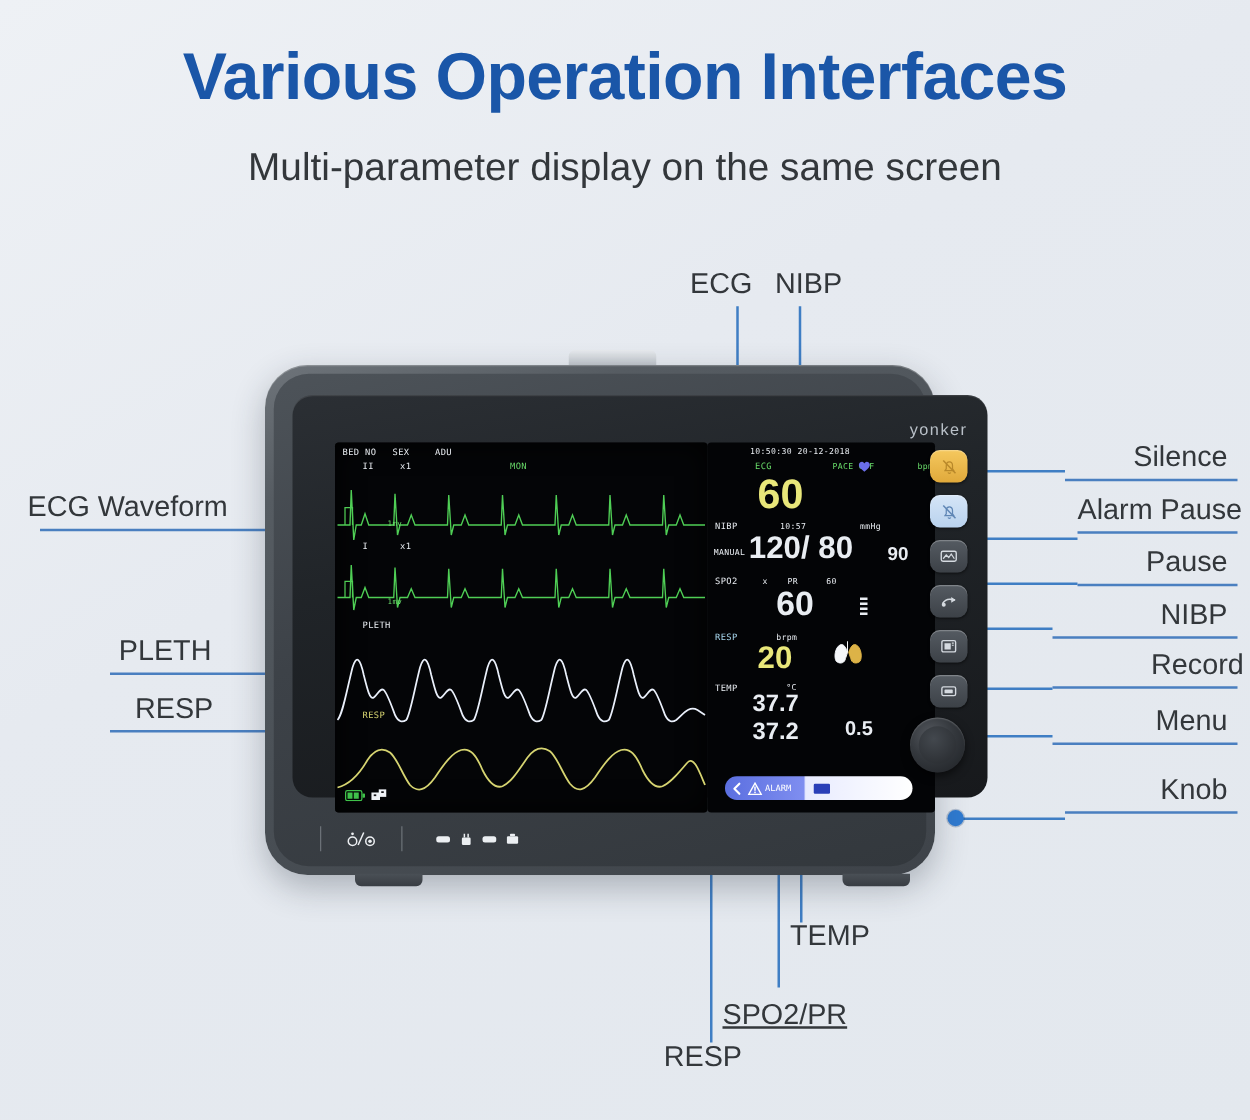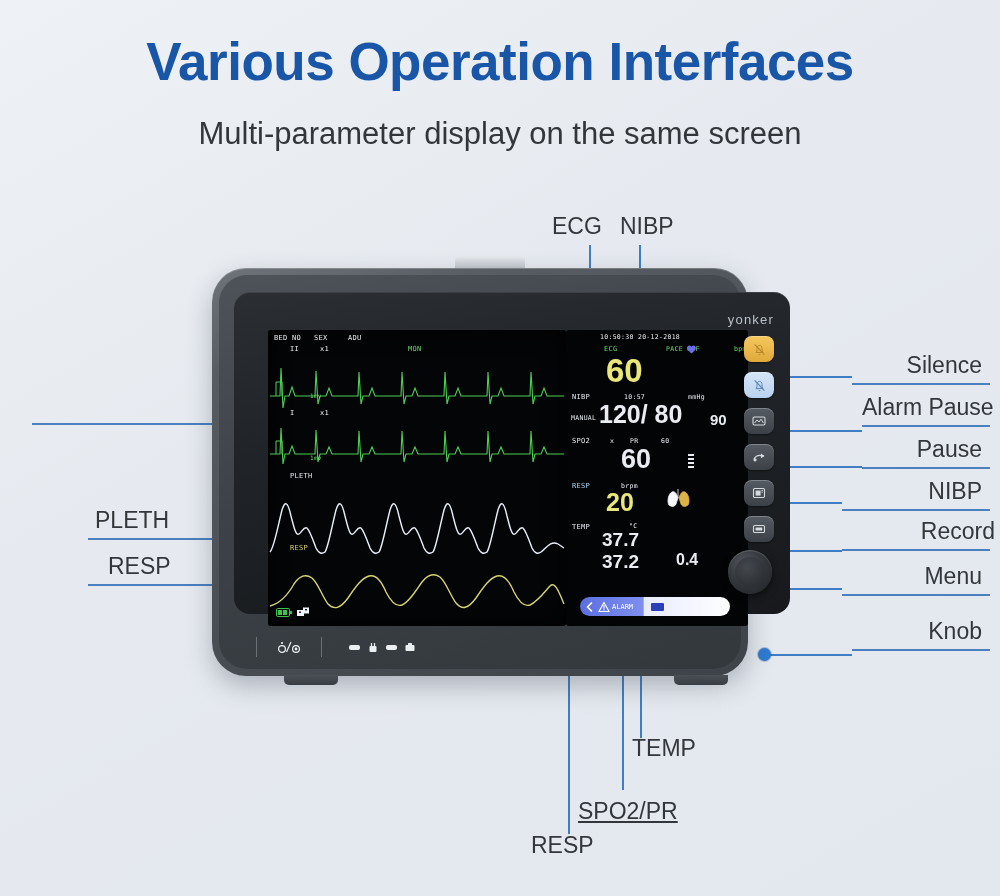--- a/index.html
+++ b/index.html
@@ -25,21 +25,21 @@
   
   .cl-line{position:absolute;background:#3f7ec4;}
   .cl-line.v{width:2px;}
   .cl-line.h{height:2px;}
   .cl-dot{position:absolute;width:13px;height:13px;border-radius:50%;
     background:#2f7ad0;box-shadow:0 0 0 1px rgba(20,60,110,.25);}
   .cl-label{position:absolute;font-size:23px;color:#33373b;white-space:nowrap;}
   .cl-underline{position:absolute;height:2px;background:#4a7fc0;}
 
   
-  #device{position:absolute;left:212px;top:268px;width:536px;height:408px;text-align:center;}
+  #device{position:absolute;left:212px;top:292px;width:536px;height:408px;text-align:center;}
   .shell{
     position:absolute;inset:0;border-radius:34px;
     background:linear-gradient(160deg,#6e747a 0%,#565c62 18%,#4a5056 55%,#3e4349 100%);
     box-shadow:0 10px 26px rgba(40,50,62,.30), inset 0 1px 0 rgba(255,255,255,.22);
   }
   .shell::after{
     content:"";position:absolute;left:7px;top:7px;right:7px;bottom:7px;
     border-radius:28px;
     background:linear-gradient(165deg,#4d5359 0%,#3d4248 45%,#33383d 100%);
   }
@@ -124,20 +124,21 @@
   <div id="title">Various Operation Interfaces</div>
 
   <div class="cl-label" style="left:552px;top:213px;">ECG</div>
   <div class="cl-line v" style="left:589px;top:245px;height:115px;"></div>
   <div class="cl-dot" style="left:583px;top:352px;"></div>
 
   <div class="cl-label" style="left:620px;top:213px;">NIBP</div>
   <div class="cl-line v" style="left:639px;top:245px;height:171px;"></div>
   <div class="cl-dot" style="left:633px;top:408px;"></div>
 
+  <div class="cl-label" style="left:22px;top:392px;">ECG Waveform</div>
   <div class="cl-underline" style="left:32px;top:423px;width:188px;"></div>
   <div class="cl-line v" style="left:219px;top:365px;height:82px;"></div>
   <div class="cl-line h" style="left:219px;top:365px;width:48px;"></div>
   <div class="cl-line h" style="left:219px;top:445px;width:48px;"></div>
   <div class="cl-dot" style="left:254px;top:359px;"></div>
   <div class="cl-dot" style="left:254px;top:439px;"></div>
 
   <div class="cl-label" style="left:95px;top:507px;">PLETH</div>
   <div class="cl-underline" style="left:88px;top:538px;width:133px;"></div>
   <div class="cl-line h" style="left:219px;top:537px;width:48px;"></div>
@@ -292,21 +293,21 @@
         <div class="big t-yellow" style="position:absolute;left:40px;top:160px;font-size:25px;line-height:25px;">20</div>
         <svg width="26" height="20" style="position:absolute;left:100px;top:158px;" viewBox="0 0 26 20">
           <path d="M12,1 L12,10 M12,10 C12,10 10,2 6,4 C2,6 1,14 3,17 C5,19 9,19 10,16 C11,13 12,10 12,10 Z" fill="#f5f7fa" stroke="#f5f7fa" stroke-width="0.8"></path>
           <path d="M13,10 C13,10 15,2 19,4 C23,6 24,14 22,17 C20,19 16,19 15,16 C14,13 13,10 13,10 Z" fill="#ddb347" stroke="#ddb347" stroke-width="0.8"></path>
         </svg>
 
         <div class="scr t-white" style="left:6px;top:193px;font-size:7px;">TEMP</div>
         <div class="scr t-white" style="left:63px;top:192px;font-size:6.5px;">°C</div>
         <div class="big t-white" style="position:absolute;left:36px;top:200px;font-size:19px;line-height:19px;">37.7</div>
         <div class="big t-white" style="position:absolute;left:36px;top:222px;font-size:19px;line-height:19px;">37.2</div>
-        <div class="big t-white" style="position:absolute;left:110px;top:222px;font-size:16px;line-height:16px;">0.4</div>
+        <div class="big t-white" style="position:absolute;left:110px;top:222px;font-size:16px;line-height:16px;">0.5</div>
 
         <div class="alarmbar">
           <svg width="12" height="12" style="margin-left:4px;flex:none;" viewBox="0 0 12 12">
             <path d="M7.5,2 L3.5,6 L7.5,10" fill="none" stroke="#ffffff" stroke-width="1.7" stroke-linecap="round" stroke-linejoin="round"></path>
           </svg>
           <svg width="12" height="12" style="margin-left:2px;flex:none;" viewBox="0 0 12 12">
             <path d="M6,1.5 L11,10.5 L1,10.5 Z" fill="none" stroke="#ffffff" stroke-width="1.1"></path>
             <rect x="5.4" y="4.2" width="1.2" height="3.4" fill="#ffffff"></rect>
             <rect x="5.4" y="8.3" width="1.2" height="1.2" fill="#ffffff"></rect>
           </svg>

